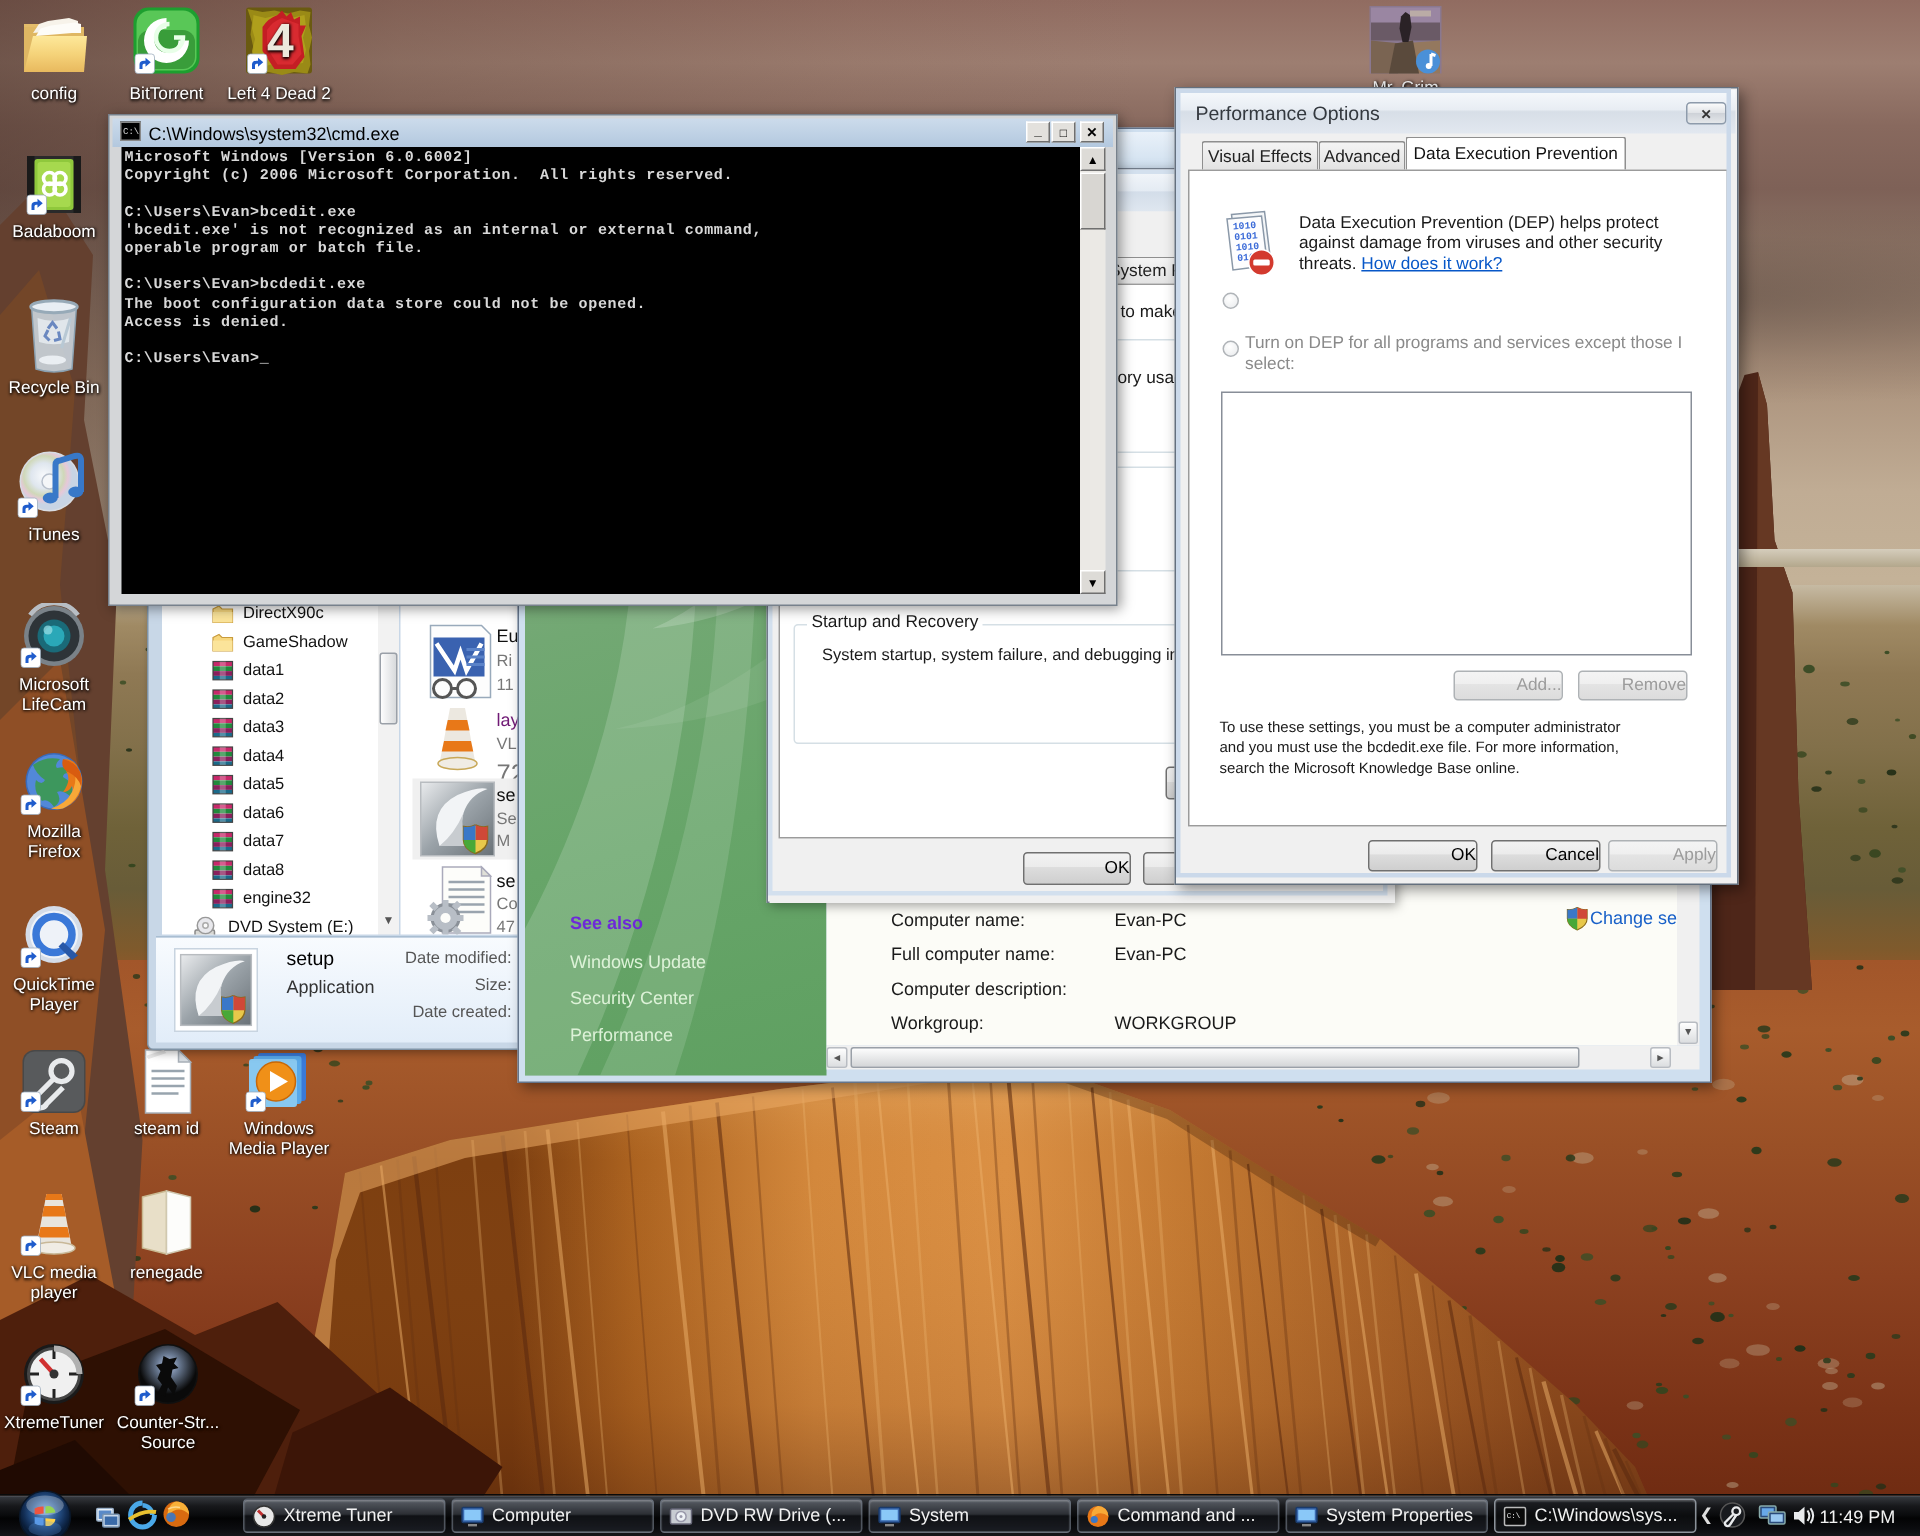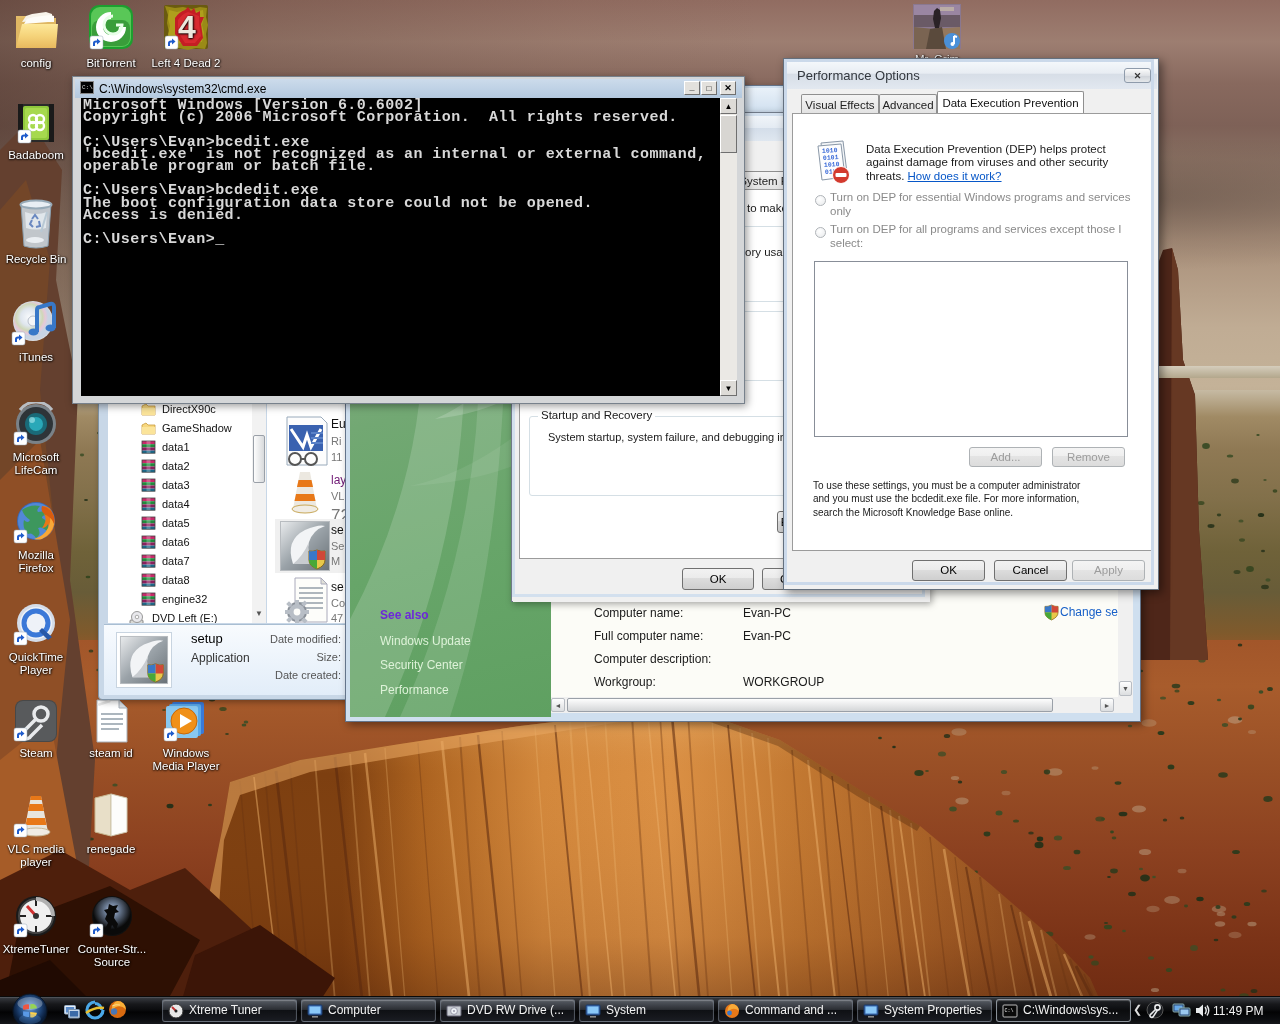--- a/index.html
+++ b/index.html
@@ -14,21 +14,21 @@
   #skyL { left:0; top:0; width:760px; height:420px;
     background:linear-gradient(90deg, rgba(68,46,38,0.5) 0%, rgba(95,68,56,0.3) 35%, rgba(120,88,72,0.12) 75%, rgba(160,120,100,0) 100%); }
   #plain { left:0; top:390px; width:1280px; height:270px;
     background:linear-gradient(180deg,#c6baa3 0%,#a08a64 10%,#8f7954 22%,#82704a 40%,#6f6239 60%,#685c38 75%,#7f5a2c 90%,#9c5628 100%); }
   #ground { left:0; top:640px; width:1280px; height:384px;
     background:linear-gradient(180deg,#a2562a 0%,#a85c2c 12%,#9a5026 32%,#8c4120 55%,#7b3317 78%,#6b2810 100%); }
   
   .win { position:absolute; }
   .btn { display:inline-block; border:1px solid #707070; border-radius:3px;
          background:linear-gradient(180deg,#f2f2f2 0%,#ebebeb 45%,#dddddd 46%,#cfcfcf 100%);
-         font-size:11.5px; color:#000; text-align:center; }
+         font-size:11.5px; color:#000; text-align:right; }
   .btn.dis { color:#9c9c9c; border-color:#aeb2b5; background:linear-gradient(180deg,#f4f4f4,#efefef 45%,#e4e4e4 46%,#dcdcdc); }
   
   .dicon { position:absolute; width:78px; text-align:center; color:#fff; font-size:11.5px; line-height:13px;
            text-shadow:0 1px 2px rgba(0,0,0,0.9), 1px 0 2px rgba(0,0,0,0.85); }
   .dicon svg { display:block; margin:0 auto; }
   .dicon .lbl { margin-top:3px; }
 </style>
 </head>
 <body>
 <div id="desk">
@@ -716,21 +716,21 @@
           <rect x="5.5" y="1" width="4" height="12" fill="rgba(255,255,255,0.25)"></rect>
         </svg>
         <span style="position:absolute;left:54px;top:3px">engine32</span>
       </div>
     <div class="abs" style="left:0;top:236px;width:144px;height:19px">
         <svg width="16" height="15" viewBox="0 0 16 15" style="position:absolute;left:21px;top:2px">
           <rect x="1" y="9" width="13" height="5" rx="1" fill="#d8d8d4" stroke="#888"></rect>
           <circle cx="8" cy="6" r="5.5" fill="#e8e8ec" stroke="#999"></circle>
           <circle cx="8" cy="6" r="1.8" fill="#fafafa" stroke="#aaa"></circle>
         </svg>
-        <span style="position:absolute;left:44px;top:3px">DVD Left (E:)</span>
+        <span style="position:absolute;left:44px;top:3px">DVD System (E:)</span>
       </div>
   </div>
 
   <div class="abs" style="left:153px;top:4px;width:14px;height:250px;background:#f2f2f2">
     <div class="abs" style="left:1px;top:62px;width:12px;height:48px;background:linear-gradient(90deg,#fdfdfd,#d8dadc);border:1px solid #9aa0a8;border-radius:2px"></div>
     <div class="abs" style="left:2px;top:236px;width:10px;height:12px;color:#555;font-size:8px;text-align:center">▼</div>
   </div>
 
   <div class="abs" style="left:168px;top:4px;width:152px;height:250px;background:#fff;overflow:hidden">
 
@@ -937,21 +937,20 @@
       <text x="12" y="21" transform="rotate(-4 12 21)">0101</text>
       <text x="13" y="28" transform="rotate(-4 13 28)">1010</text>
       <text x="14" y="35" transform="rotate(-4 14 35)">010</text>
     </g>
     <circle cx="30" cy="36" r="8.5" fill="#d33a2e" stroke="#fff" stroke-width="1"></circle>
     <rect x="24.5" y="34" width="11" height="4" rx="1" fill="#fff"></rect>
   </svg>
   <div class="abs" style="left:82px;top:84px;font-size:11.5px;line-height:13.4px;color:#1a1a1a">Data Execution Prevention (DEP) helps protect<br>against damage from viruses and other security<br>threats. <span style="color:#0757c8;text-decoration:underline">How does it work?</span></div>
 
   <div class="abs" style="left:31px;top:136px;width:11px;height:11px;border:1px solid #b0b4b8;border-radius:50%;background:radial-gradient(circle at 40% 35%,#fff,#e8eaec)"></div>
-  <div class="abs" style="left:46px;top:132px;font-size:11.5px;line-height:13.6px;color:#8a8a8a">Turn on DEP for essential Windows programs and services<br>only</div>
   <div class="abs" style="left:31px;top:168px;width:11px;height:11px;border:1px solid #b0b4b8;border-radius:50%;background:radial-gradient(circle at 40% 35%,#fff,#e8eaec)"></div>
   <div class="abs" style="left:46px;top:164px;font-size:11.5px;line-height:13.6px;color:#8a8a8a">Turn on DEP for all programs and services except those I<br>select:</div>
 
   <div class="abs" style="left:30px;top:202px;width:314px;height:176px;background:#fff;border:1px solid #888e98"></div>
   <div class="btn dis abs" style="left:185px;top:388px;width:73px;height:20px;line-height:18px">Add...</div>
   <div class="btn dis abs" style="left:268px;top:388px;width:73px;height:20px;line-height:18px">Remove</div>
   <div class="abs" style="left:29px;top:420px;font-size:10px;line-height:13.4px;color:#1a1a1a">To use these settings, you must be a computer administrator<br>and you must use the bcdedit.exe file. For more information,<br>search the Microsoft Knowledge Base online.</div>
 
   <div class="btn abs" style="left:128px;top:501px;width:73px;height:21px;line-height:19px">OK</div>
   <div class="btn abs" style="left:210px;top:501px;width:73px;height:21px;line-height:19px">Cancel</div>
@@ -963,21 +962,21 @@
   <div class="abs" style="left:7px;top:4px;width:14px;height:13px;background:#000;border:1px solid #888">
       <span style="position:absolute;left:1px;top:2px;font-size:6px;color:#ddd;font-family:'Liberation Mono',monospace">C:\</span>
     </div>
   <div class="abs" style="left:26px;top:5px;font-size:12px;color:#000">C:\Windows\system32\cmd.exe</div>
 
   <div class="abs" style="left:611px;top:4px;width:16px;height:14px;background:#e3e1dd;border:1px solid;border-color:#fff #6f6f6f #6f6f6f #fff;font-size:9px;font-weight:bold;text-align:center;line-height:11px">_</div>
   <div class="abs" style="left:628px;top:4px;width:16px;height:14px;background:#e3e1dd;border:1px solid;border-color:#fff #6f6f6f #6f6f6f #fff;font-size:8px;font-weight:bold;text-align:center;line-height:13px">□</div>
   <div class="abs" style="left:647px;top:4px;width:16px;height:14px;background:#e3e1dd;border:1px solid;border-color:#fff #6f6f6f #6f6f6f #fff;font-size:9px;font-weight:bold;text-align:center;line-height:13px">✕</div>
 
   <div class="abs" style="left:8px;top:21px;width:639px;height:298px;background:#000;overflow:hidden">
-    <pre style="position:absolute;left:2px;top:2px;font-family:'Liberation Mono',monospace;font-weight:bold;font-size:15px;line-height:12.2px;letter-spacing:0.44px;color:#d8d8d8">Microsoft Windows [Version 6.0.6002]
+    <pre style="position:absolute;left:2px;top:2px;font-family:'Liberation Mono',monospace;font-weight:bold;font-size:10px;line-height:12.2px;letter-spacing:0.44px;color:#d8d8d8">Microsoft Windows [Version 6.0.6002]
 Copyright (c) 2006 Microsoft Corporation.  All rights reserved.
 
 C:\Users\Evan&gt;bcedit.exe
 'bcedit.exe' is not recognized as an internal or external command,
 operable program or batch file.
 
 C:\Users\Evan&gt;bcdedit.exe
 The boot configuration data store could not be opened.
 Access is denied.
 

